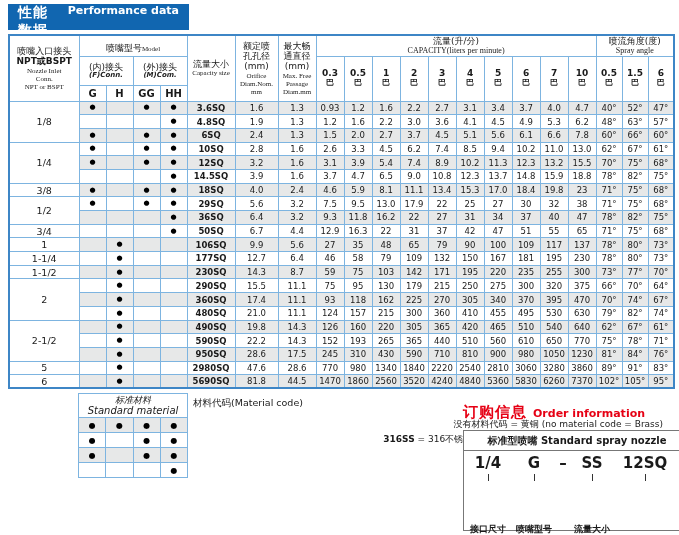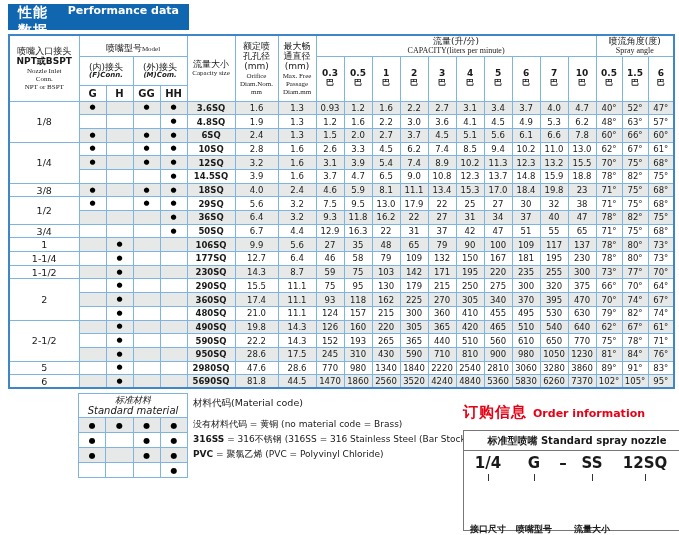--- a/index.html
+++ b/index.html
@@ -63,21 +63,21 @@
   table.mat th{font-weight:normal;background:#fff;}
   table.mat .mh-cn{font-size:9px;display:block;line-height:1.2;}
   table.mat .mh-en{font-size:10px;display:block;line-height:1.1;}
   table.mat tbody tr.odd-row td{background:#e7e8e8;}
   table.mat tbody tr.even-row td{background:#fff;}
   table.mat td{font-size:8px;color:#000;}
 
   
   .mat-codes{position:absolute;left:193px;top:396px;width:470px;}
   .mc-title{font-size:9.5px;height:21px;line-height:14px;}
-  .mc-line{font-size:9px;height:15px;line-height:15px;white-space:nowrap;}
+  .mc-line{font-size:9px;height:15px;line-height:15px;white-space:nowrap;text-align:right;}
   .mc-line b{font-weight:bold;}
 
   
   .order-title{position:absolute;left:463px;top:403px;display:flex;align-items:baseline;gap:6px;}
   .order-title .ot-cn{font-size:15px;font-weight:bold;color:#e60014;letter-spacing:1px;}
   .order-title .ot-en{font-size:11px;font-weight:bold;color:#e60014;}
   .order-box{
     position:absolute;left:463px;top:430px;width:228px;height:101px;
     border:1px solid #777;background:#fff;
   }

